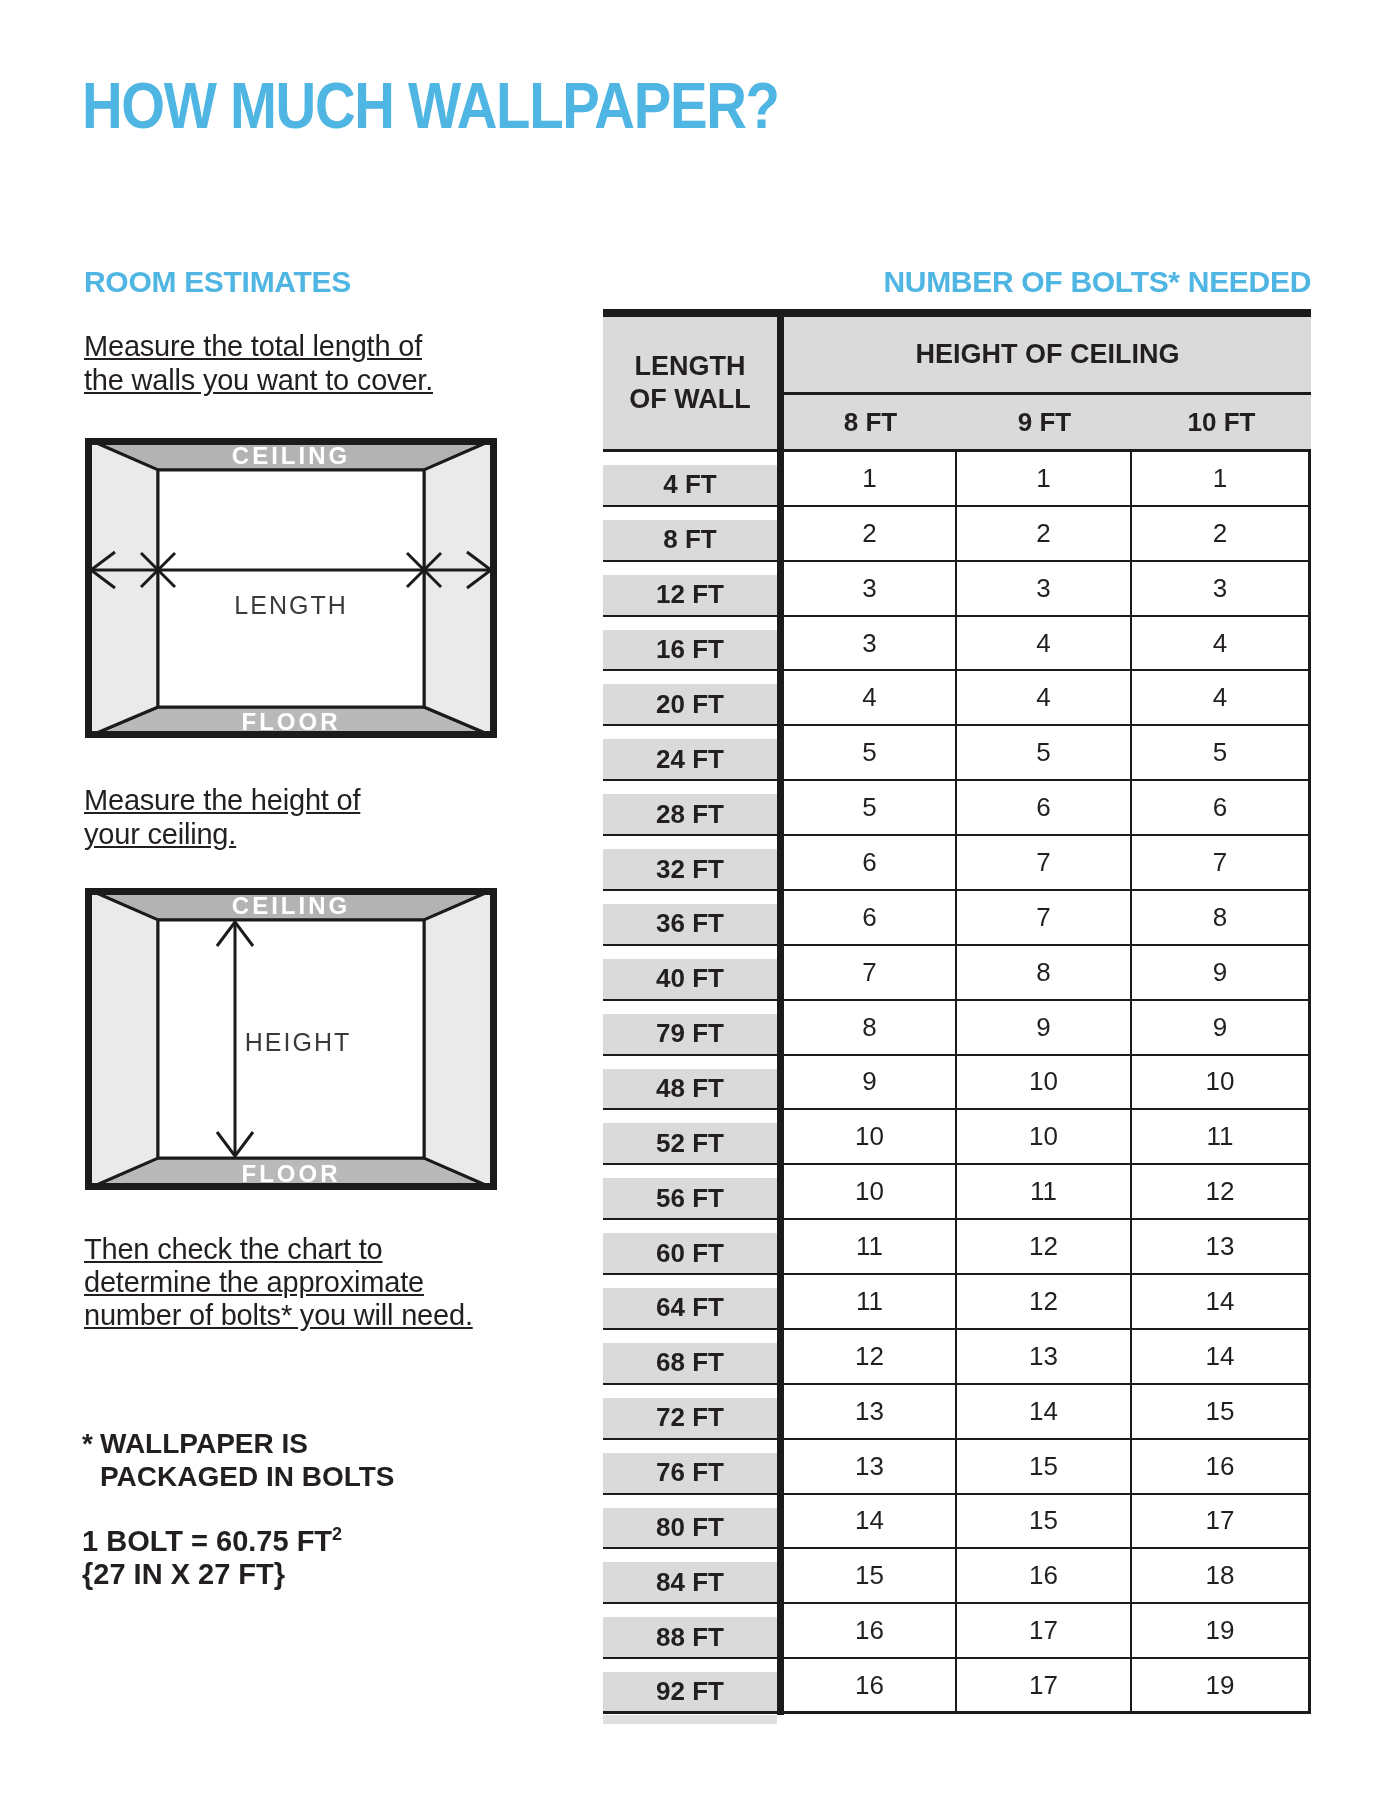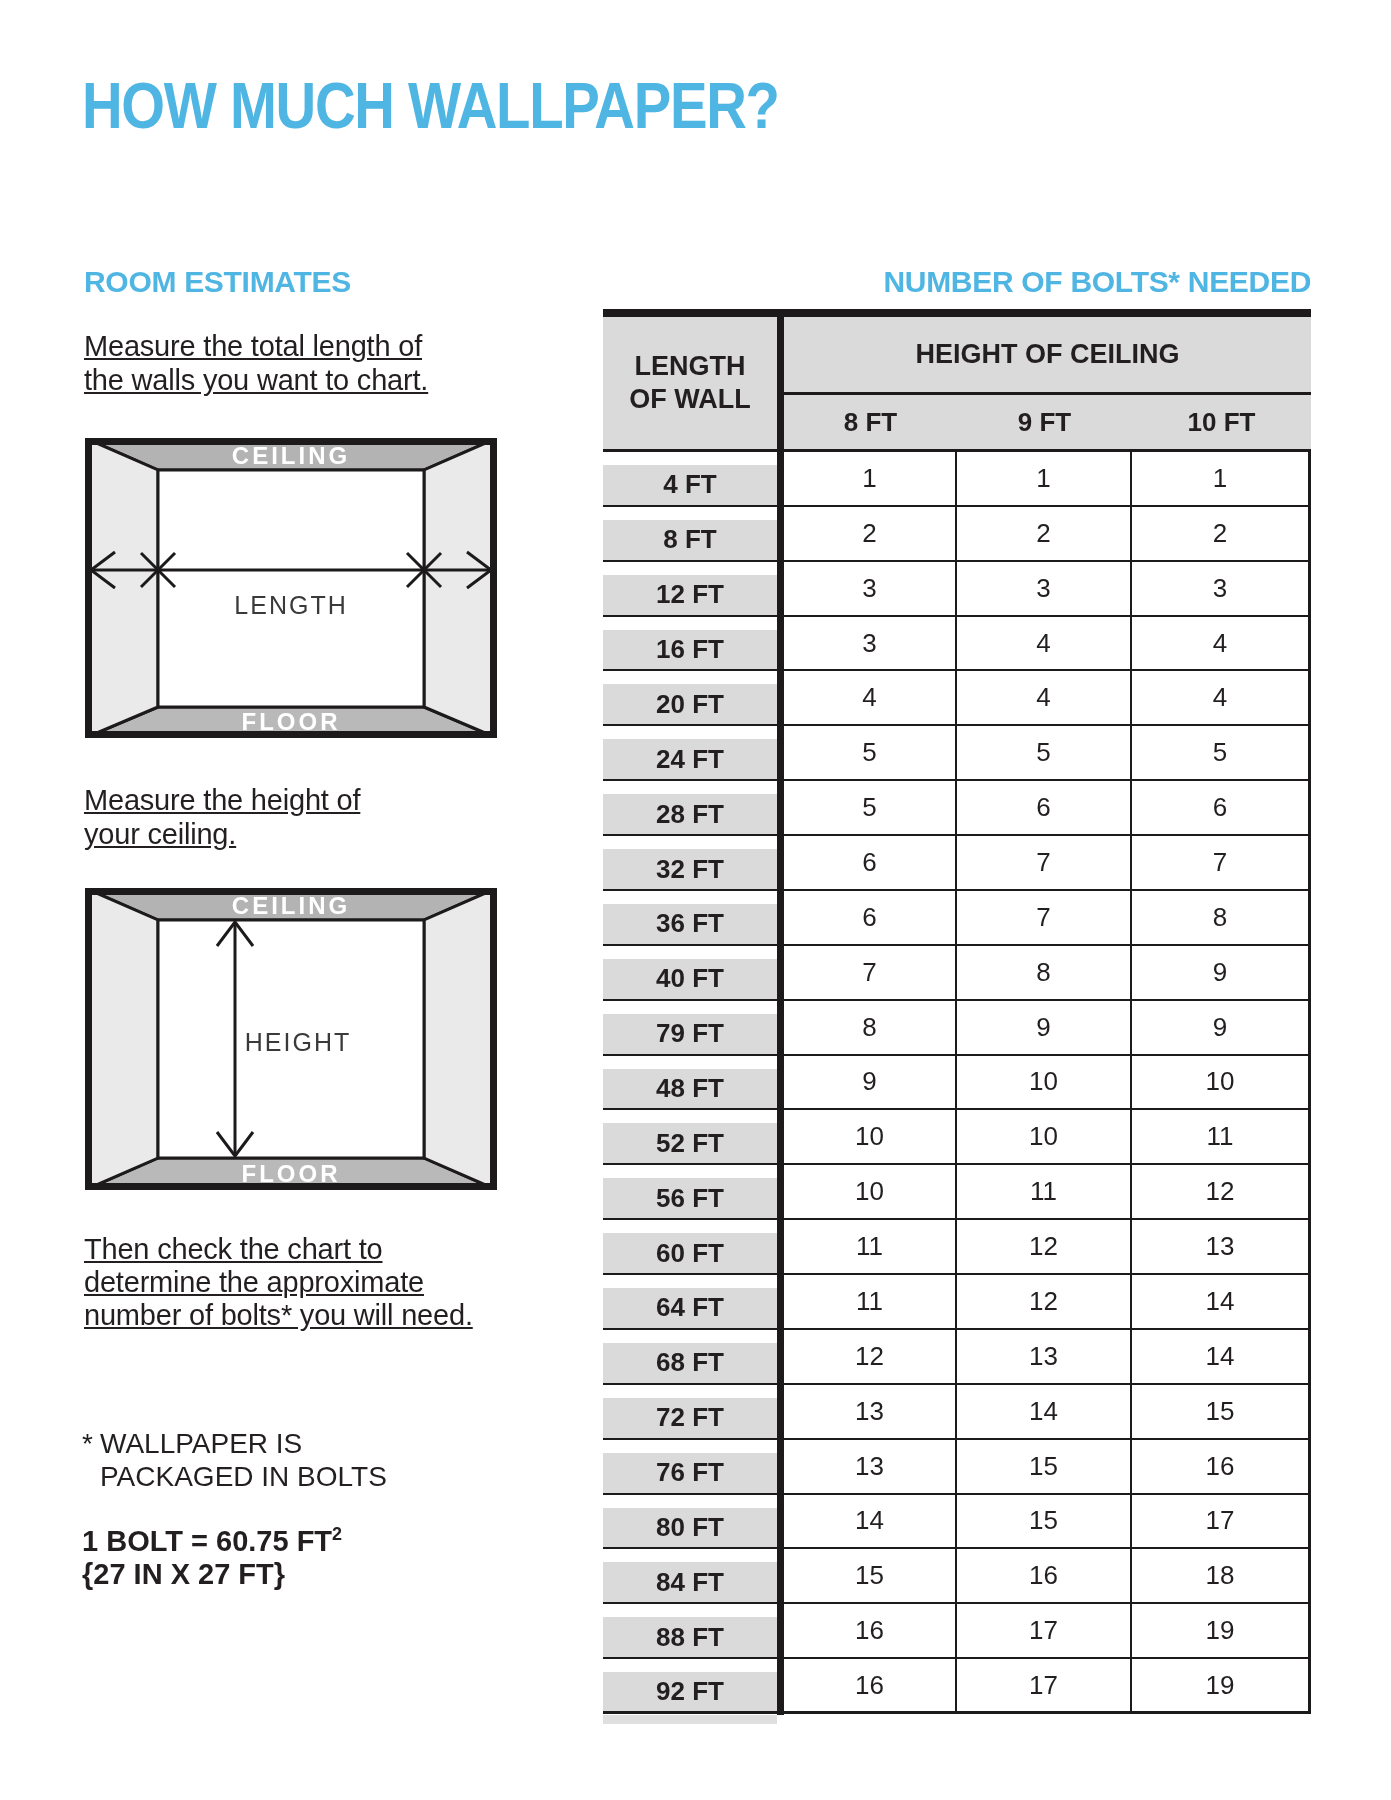--- a/index.html
+++ b/index.html
@@ -45,21 +45,21 @@
   .para{
     font-size:29px;line-height:34px;color:var(--dark);
     letter-spacing:-0.2px;white-space:nowrap;text-decoration:underline;
   }
   .para-1{left:84px;top:329px;}
   .para-2{left:84px;top:783px;}
   .para-3{left:84px;top:1233px;line-height:33px;}
 
   .footnote{
     left:82px;top:1427px;
-    font-size:28px;font-weight:normal;line-height:33px;
+    font-size:28px;font-weight:bold;line-height:33px;
     white-space:nowrap;
   }
   .footnote .star{display:inline-block;width:18px;}
   .footnote .indent{padding-left:18px;}
   .bolt-info{
     left:82px;top:1525px;
     font-size:29px;font-weight:bold;line-height:33px;
     white-space:nowrap;
   }
   .bolt-info sup{font-size:18px;vertical-align:super;line-height:0;}
@@ -137,21 +137,21 @@
 <body>
 
 <div class="page">
 
   <div class="abs main-title">HOW MUCH WALLPAPER?</div>
 
   <div class="abs sec-head head-left">ROOM ESTIMATES</div>
 
   <div class="abs para para-1">
     <div>Measure the total length of</div>
-    <div>the walls you want to chart.</div>
+    <div>the walls you want to cover.</div>
   </div>
 
   <div class="abs diagram diagram-1">
     <svg viewBox="0 0 412 300">
       <polygon points="0,0 412,0 339,32 73,32" fill="#B3B3B3" stroke="#1d1a1b" stroke-width="3"></polygon>
       <polygon points="0,300 412,300 339,269 73,269" fill="#B9B9B9" stroke="#1d1a1b" stroke-width="3"></polygon>
       <polygon points="0,0 73,32 73,269 0,300" fill="#EAEAEA" stroke="#1d1a1b" stroke-width="3"></polygon>
       <polygon points="412,0 339,32 339,269 412,300" fill="#EAEAEA" stroke="#1d1a1b" stroke-width="3"></polygon>
       <rect x="73" y="32" width="266" height="237" fill="#ffffff" stroke="#1d1a1b" stroke-width="3"></rect>
 

